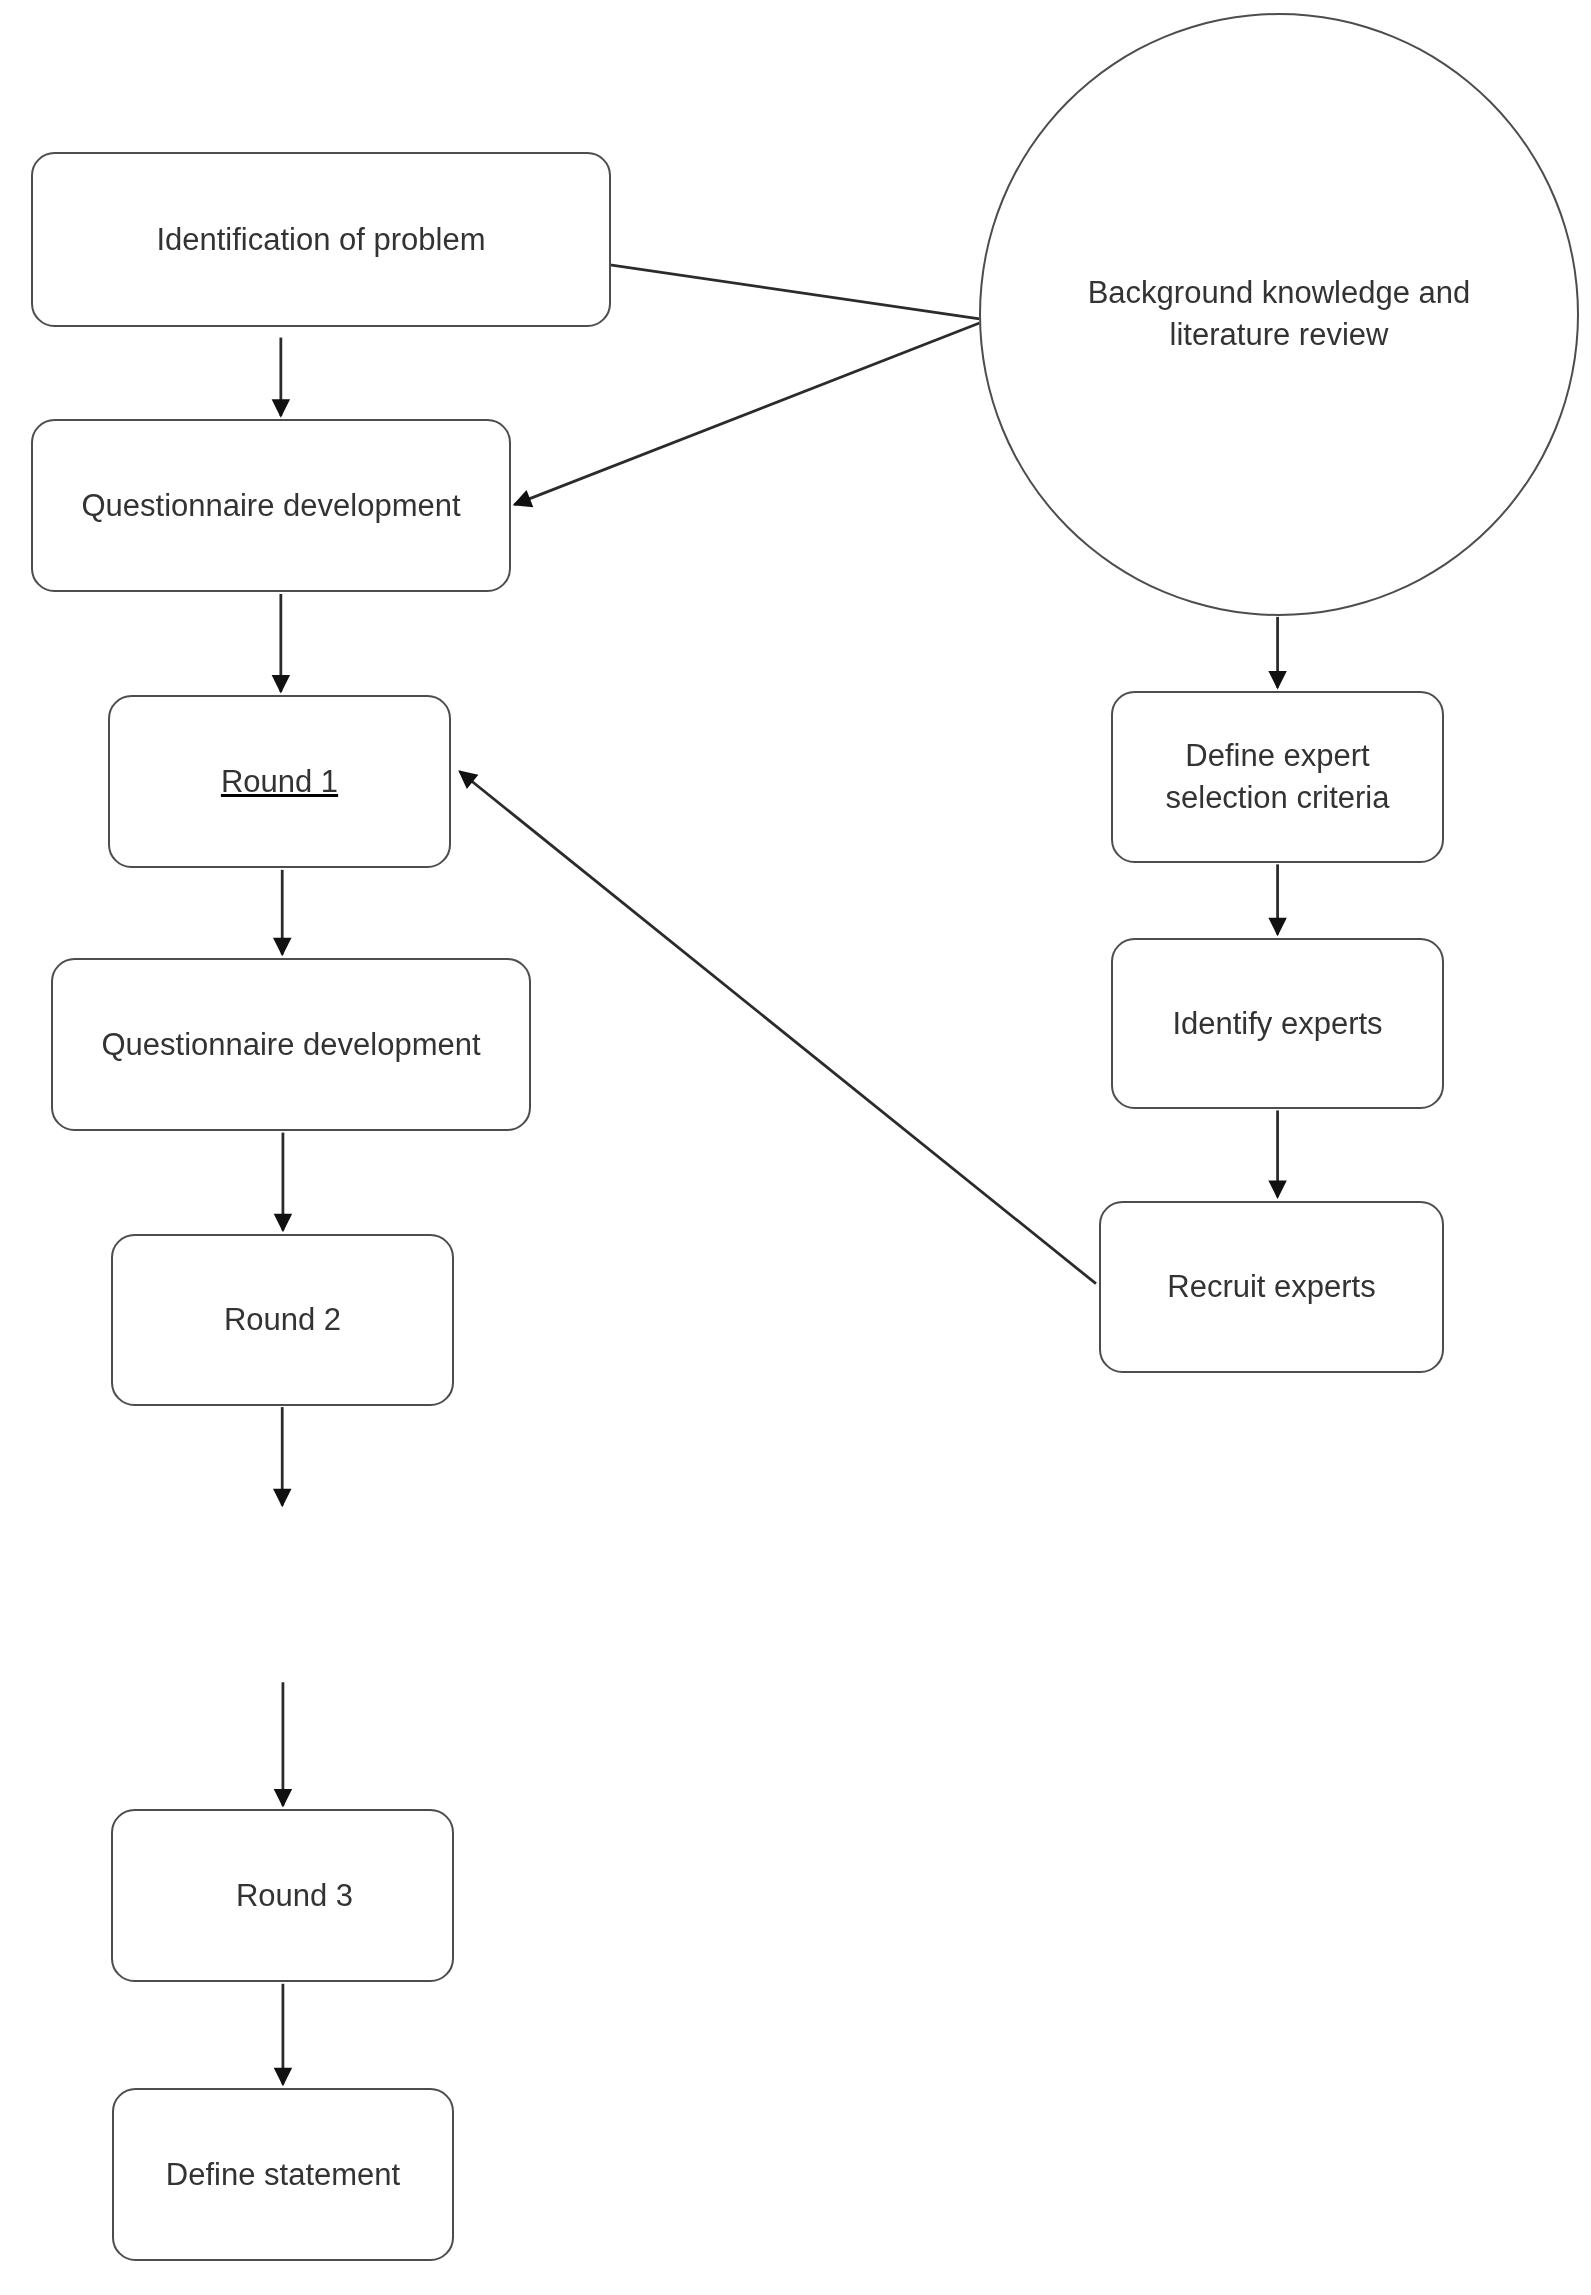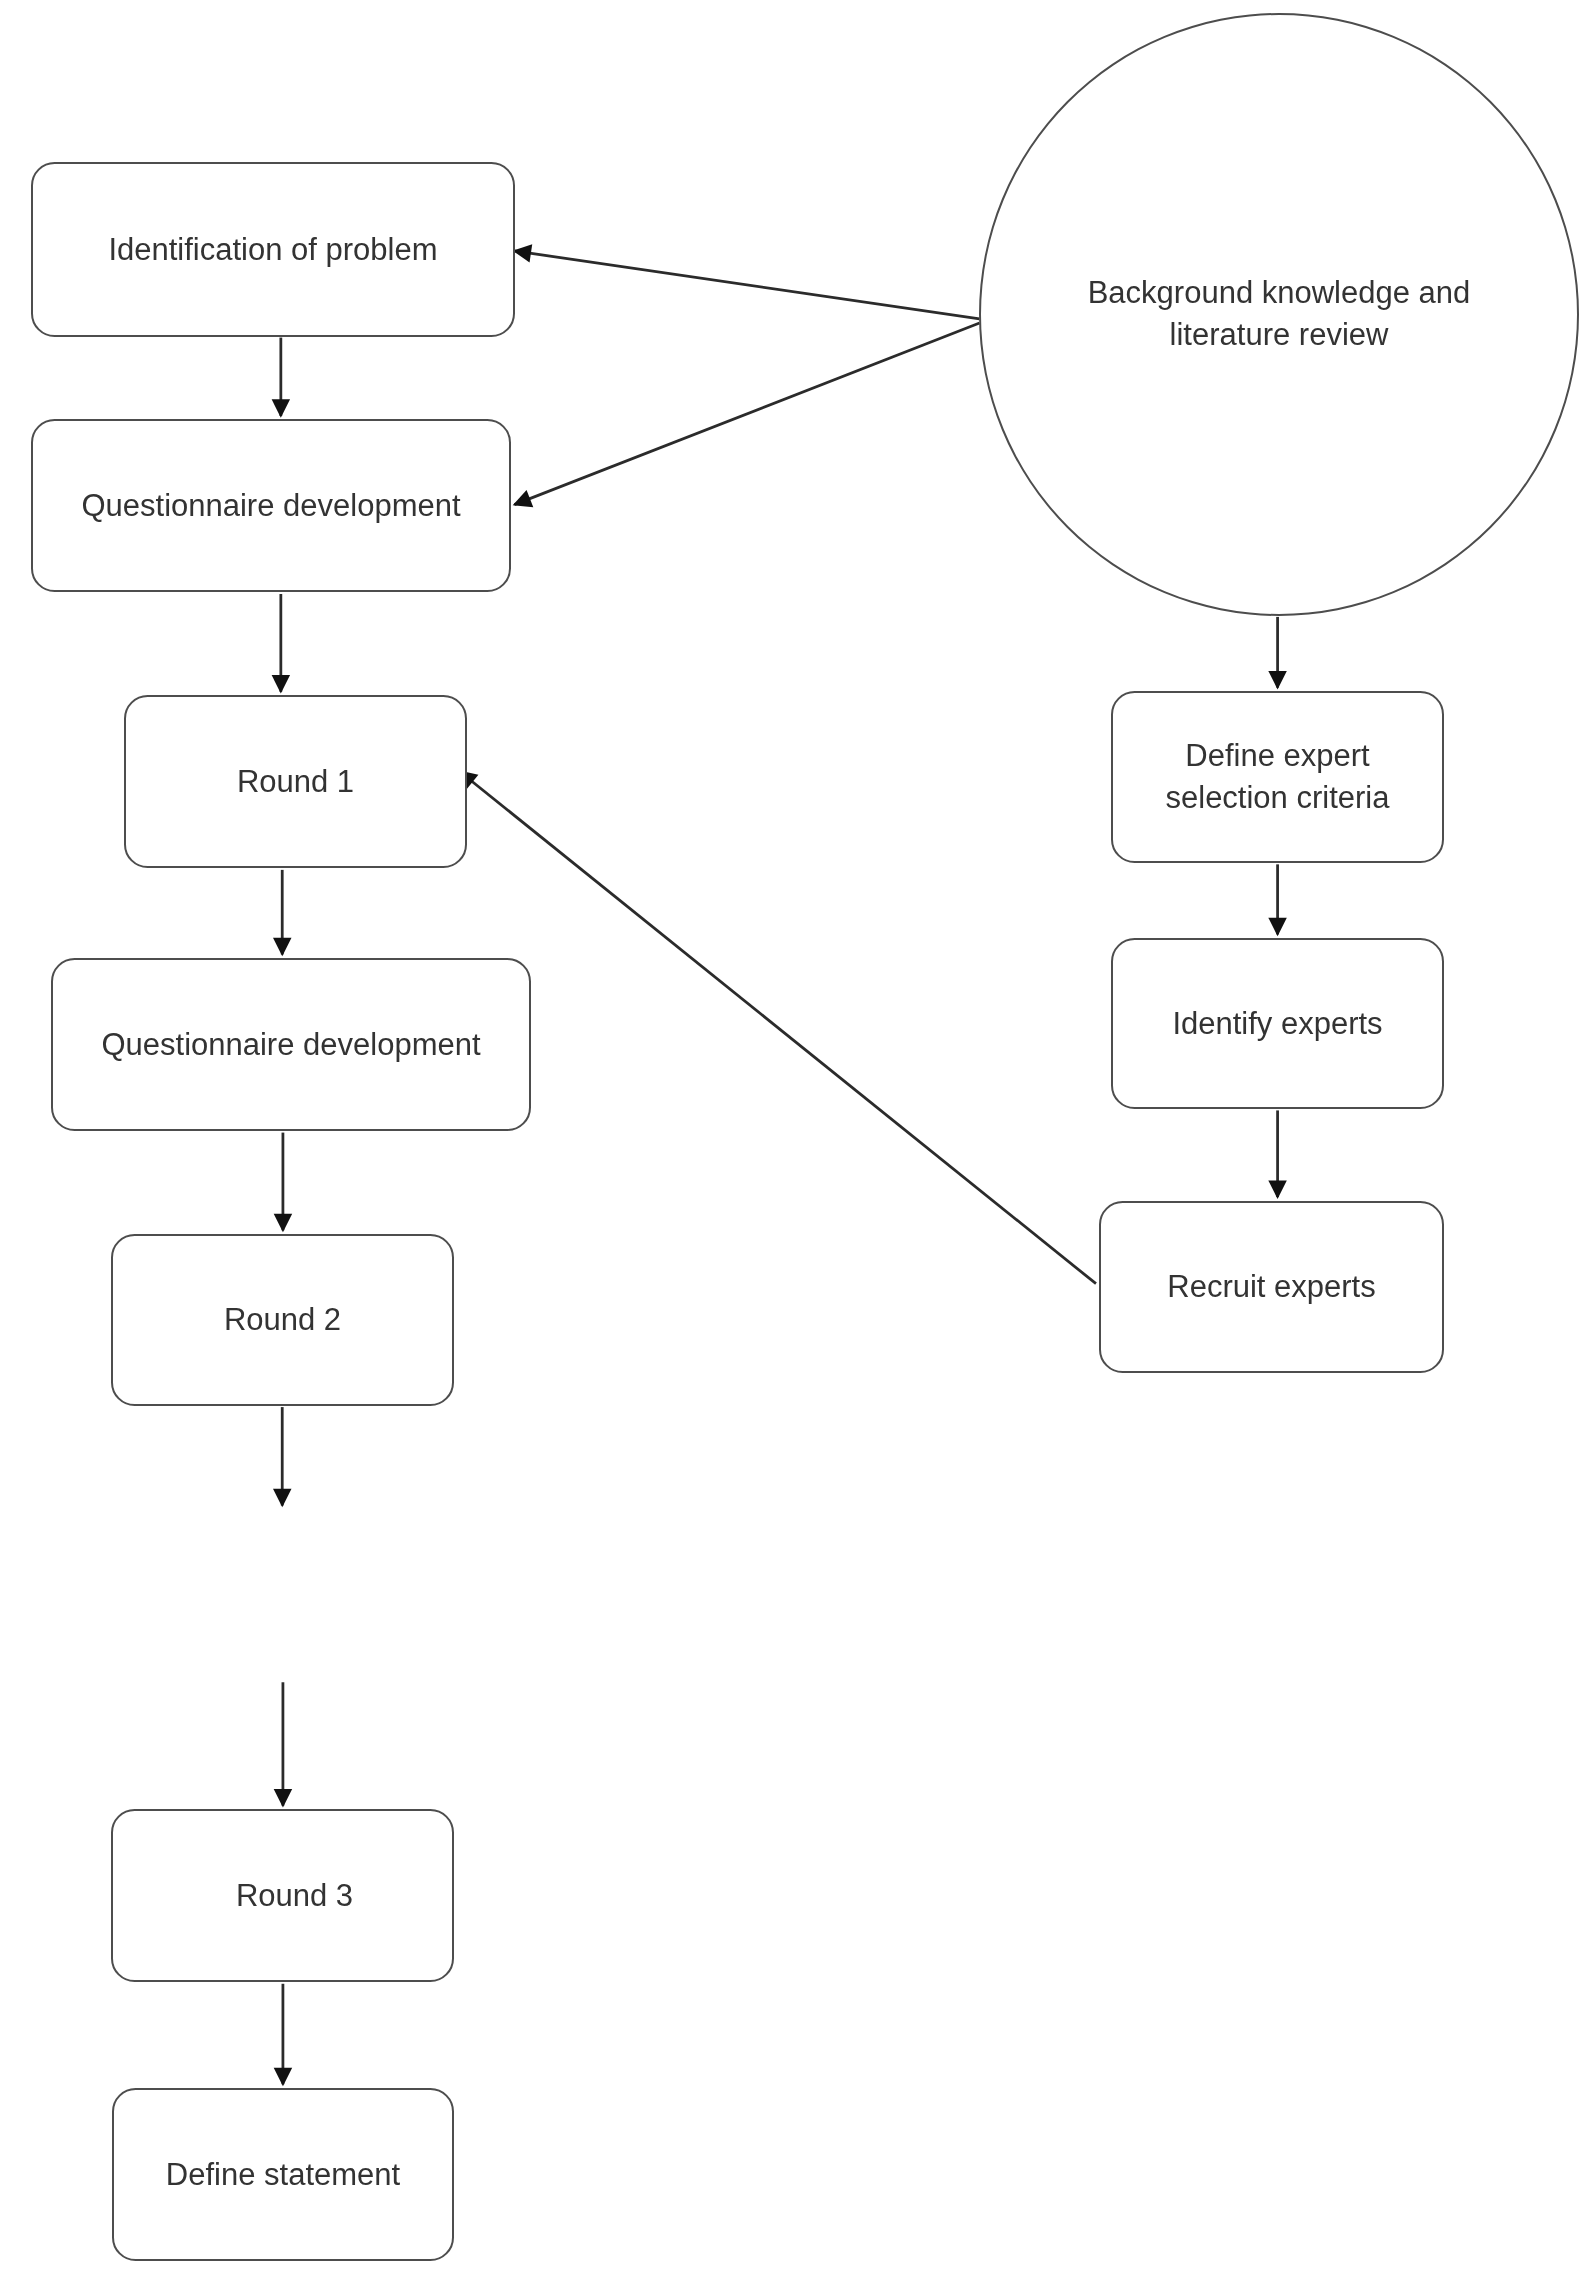--- a/index.html
+++ b/index.html
@@ -69,29 +69,29 @@
       <line x1="408" y1="2862" x2="408" y2="3007" marker-end="url(#ah)"></line>
       <line x1="1843" y1="890" x2="1843" y2="992" marker-end="url(#ah)"></line>
       <line x1="1843" y1="1247" x2="1843" y2="1348" marker-end="url(#ah)"></line>
       <line x1="1843" y1="1602" x2="1843" y2="1727" marker-end="url(#ah)"></line>
       <line x1="1413" y1="460" x2="742" y2="362" marker-end="url(#ah)"></line>
       <line x1="1413" y1="466" x2="742" y2="728" marker-end="url(#ah)"></line>
       <line x1="1581" y1="1852" x2="663" y2="1113" marker-end="url(#ah)"></line>
     </g>
   </svg>
 
-  <div class="node rect" style="left:31px; top:162px; width:484px; height:175px;">
+  <div class="node rect" style="left:31px; top:152px; width:580px; height:175px;">
     <div class="label">Identification of problem</div>
   </div>
 
   <div class="node rect" style="left:31px; top:419px; width:480px; height:173px;">
     <div class="label">Questionnaire development</div>
   </div>
 
-  <div class="node rect" style="left:124px; top:695px; width:343px; height:173px;">
+  <div class="node rect" style="left:108px; top:695px; width:343px; height:173px;text-decoration:underline;">
     <div class="label">Round 1</div>
   </div>
 
   <div class="node rect" style="left:51px; top:958px; width:480px; height:173px;">
     <div class="label">Questionnaire development</div>
   </div>
 
   <div class="node rect" style="left:111px; top:1234px; width:343px; height:172px;">
     <div class="label">Round 2</div>
   </div>

